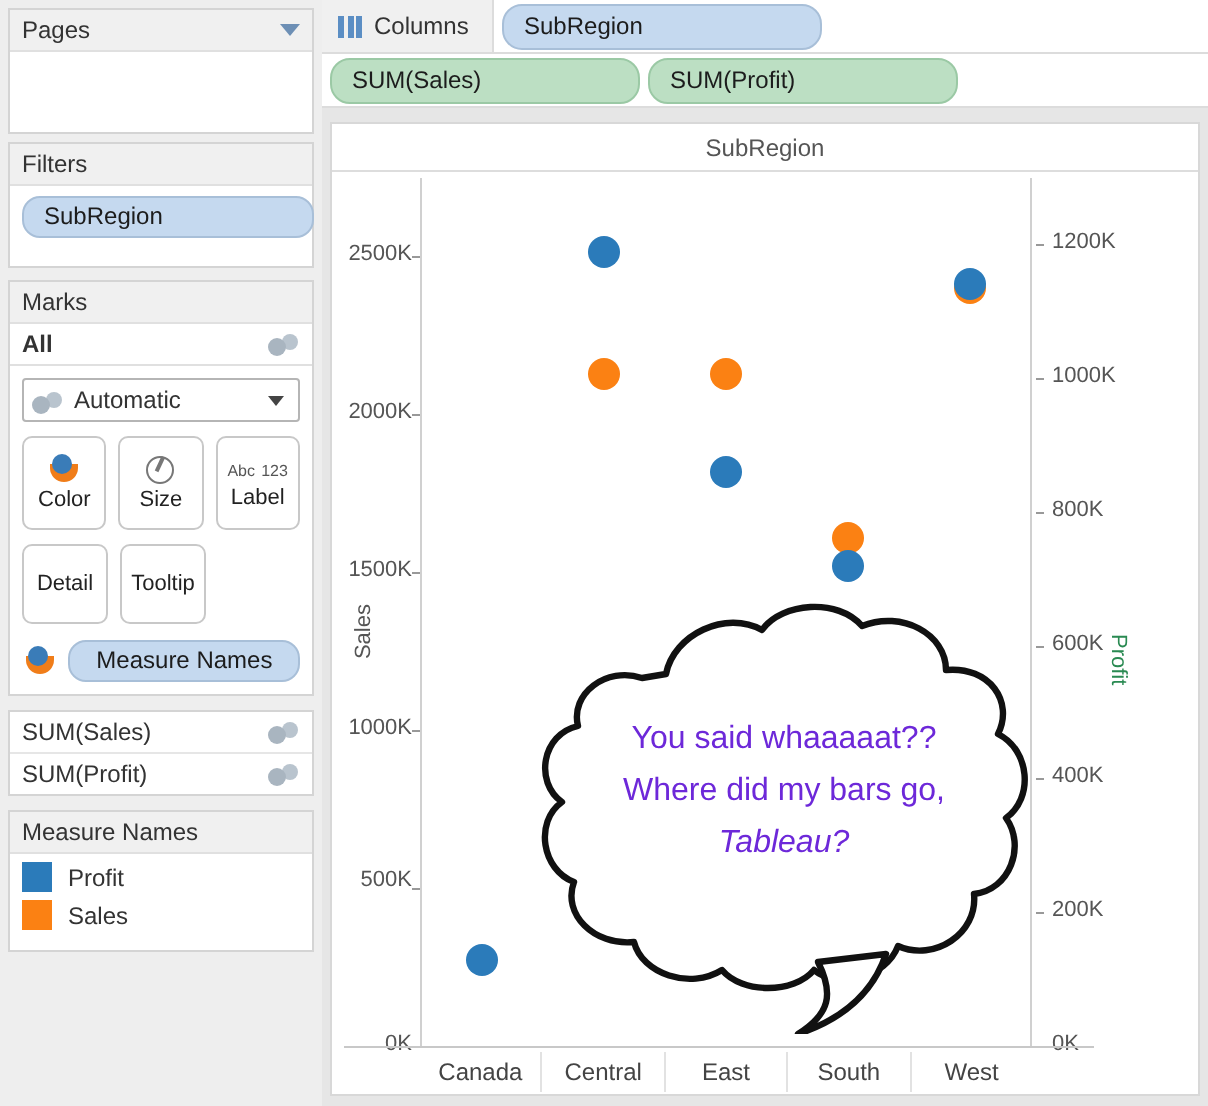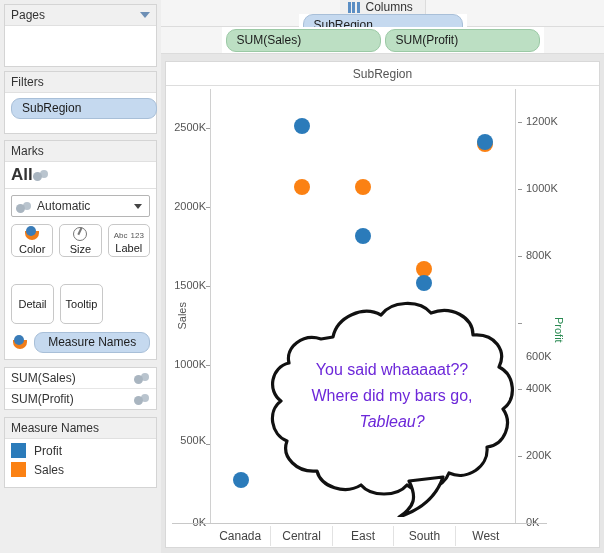--- a/index.html
+++ b/index.html
@@ -35,45 +35,45 @@
     font-size:12px;line-height:15px;white-space:nowrap;
     box-sizing:border-box;
   }
   .pill-blue{background:#c5d9ef;border:1px solid #a8bfd8;color:#1c1c1c;}
   .pill-green{background:#bcdfc3;border:1px solid #9bc9a5;color:#1c1c1c;}
   .filters-pill-wrap{padding:5px 6px;}
   .filters-pill{width:146px;margin-left:0;}
 
   .marks-card{margin-top:6px;}
   .marks-all{
-    padding:3px 6px;font-weight:bold;font-size:17px;
+    padding:3px 6px;font-weight:bold;font-size:12px;
     border-bottom:1px solid #e0e0e0;
-    display:flex;align-items:center;
+    display:flex;align-items:center;justify-content:space-between;
   }
   .marks-body{padding:6px;}
   .mark-select{
     width:139px;height:22px;border:1px solid #b5b5b5;background:#fff;
     border-radius:2px;display:flex;align-items:center;
     padding:0 4px;box-sizing:border-box;font-size:12px;
     justify-content:space-between;
   }
   .mark-select-left{display:flex;align-items:flex-end;gap:5px;}
   .chev{
     width:0;height:0;border-left:4px solid transparent;
     border-right:4px solid transparent;border-top:5px solid #444;
     margin-right:3px;
   }
   .btn-row{display:flex;gap:6px;margin-top:7px;}
   .mbtn{
-    width:43px;height:33px;border:1px solid #c8c8c8;border-radius:5px;
+    width:43px;height:47px;border:1px solid #c8c8c8;border-radius:5px;
     background:#fff;display:flex;flex-direction:column;
     align-items:center;justify-content:center;gap:2px;
     font-size:11px;color:#222;box-sizing:border-box;
   }
-  .mbtn.small{height:40px;margin-top:20px;}
+  .mbtn.small{height:40px;}
   .mbtn-label{font-size:11px;line-height:12px;}
   .abc{font-size:8px;line-height:8px;color:#555;text-align:center;}
   .mn-row{display:flex;align-items:center;gap:6px;margin-top:8px;}
   .mn-pill{width:119px;text-align:center;}
 
   .measure-list{margin:7px 4px 0 4px;border:1px solid #d4d4d4;background:#fff;}
   .measure-row{
     padding:3px 6px;border-bottom:1px solid #e6e6e6;
     display:flex;align-items:center;justify-content:space-between;
     font-size:12px;
@@ -108,21 +108,21 @@
     transform:rotate(25deg);
   }
 
   
   .main{
     position:absolute;left:161px;top:0;width:443px;height:553px;
     background:#e6e6e6;
   }
   .shelf{
     display:flex;align-items:center;background:#f5f5f5;
-    border-bottom:1px solid #dcdcdc;height:27px;box-sizing:border-box;flex-direction:column;
+    border-bottom:1px solid #dcdcdc;height:27px;box-sizing:border-box;
   }
   .shelf-label{
     width:86px;display:flex;align-items:center;gap:6px;
     padding-left:8px;font-size:12px;color:#333;box-sizing:border-box;
     height:100%;background:#f0f0f0;border-right:1px solid #dcdcdc;
   }
   .shelf-drop{
     flex:1;height:100%;background:#fff;display:flex;align-items:center;
     gap:4px;padding:0 4px;box-sizing:border-box;
   }
@@ -350,21 +350,21 @@
           <div class="tickmark" style="left: 40px; top: 120.364px;"></div>
           <div class="tick tick-left" style="left: -12px; top: 34.4545px;">2500K</div>
           <div class="tickmark" style="left: 40px; top: 41.4545px;"></div>
         </div>
       <div id="right-ticks">
           <div class="tick tick-right" style="left: 360px; top: 429px;">0K</div>
           <div class="tick tick-right" style="left: 360px; top: 362.231px;">200K</div>
           <div class="tickmark" style="left: 352px; top: 369.231px;"></div>
           <div class="tick tick-right" style="left: 360px; top: 295.462px;">400K</div>
           <div class="tickmark" style="left: 352px; top: 302.462px;"></div>
-          <div class="tick tick-right" style="left: 360px; top: 228.692px; margin-top: 34px;">600K</div>
+          <div class="tick tick-right" style="left: 360px; top: 228.692px;">600K</div>
           <div class="tickmark" style="left: 352px; top: 235.692px;"></div>
           <div class="tick tick-right" style="left: 360px; top: 161.923px;">800K</div>
           <div class="tickmark" style="left: 352px; top: 168.923px;"></div>
           <div class="tick tick-right" style="left: 360px; top: 95.1538px;">1000K</div>
           <div class="tickmark" style="left: 352px; top: 102.154px;"></div>
           <div class="tick tick-right" style="left: 360px; top: 28.3846px;">1200K</div>
           <div class="tickmark" style="left: 352px; top: 35.3846px;"></div>
         </div>
 
       <div class="plot">

